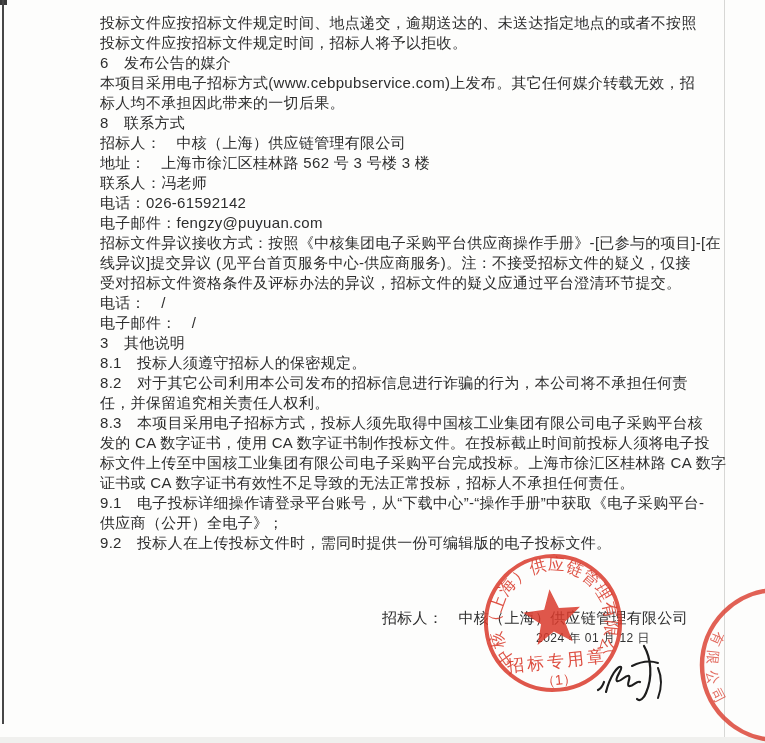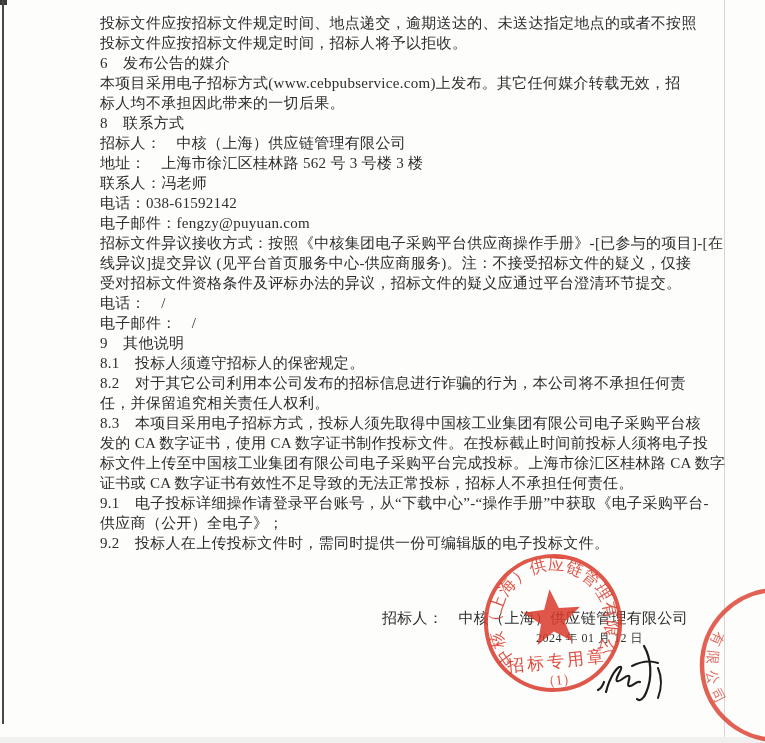--- a/index.html
+++ b/index.html
@@ -1,19 +1,19 @@
 <!DOCTYPE html>
 <html><head>
 <meta charset="utf-8">
 <style>
   html,body{margin:0;padding:0;background:#ffffff;}
   .stage{
     position:relative;width:765px;height:743px;overflow:hidden;
     background:#fdfdfc;
-    font-family:Liberation Serif, serif;
+    font-family:Liberation Sans, sans-serif;
   }
   
   .scan-edge-left{position:absolute;left:2px;top:0;width:2px;height:724px;background:#474747;}
   .scan-corner-mark{position:absolute;left:0;top:0;width:7px;height:5px;background:#3a3a3a;}
   .scan-edge-right{position:absolute;left:724px;top:0;width:1px;height:743px;background:#d7d7d5;}
   .scan-edge-bottom{position:absolute;left:0;bottom:0;width:765px;height:6px;background:#f0f0ee;}
 
   
   .doc-body{
     position:absolute;left:100px;top:13px;width:545px;
@@ -50,28 +50,28 @@
 
   <div class="doc-line">投标文件应按招标文件规定时间、地点递交，逾期送达的、未送达指定地点的或者不按照</div>
       <div class="doc-line">投标文件应按招标文件规定时间，招标人将予以拒收。</div>
       <div class="doc-line">6　发布公告的媒介</div>
       <div class="doc-line">本项目采用电子招标方式(www.cebpubservice.com)上发布。其它任何媒介转载无效，招</div>
       <div class="doc-line">标人均不承担因此带来的一切后果。</div>
       <div class="doc-line">8　联系方式</div>
       <div class="doc-line">招标人：　中核（上海）供应链管理有限公司</div>
       <div class="doc-line">地址：　上海市徐汇区桂林路 562 号 3 号楼 3 楼</div>
       <div class="doc-line">联系人：冯老师</div>
-      <div class="doc-line">电话：038-61592142</div>
+      <div class="doc-line">电话：026-61592142</div>
       <div class="doc-line">电子邮件：fengzy@puyuan.com</div>
       <div class="doc-line">招标文件异议接收方式：按照《中核集团电子采购平台供应商操作手册》-[已参与的项目]-[在</div>
       <div class="doc-line">线异议]提交异议 (见平台首页服务中心-供应商服务)。注：不接受招标文件的疑义，仅接</div>
       <div class="doc-line">受对招标文件资格条件及评标办法的异议，招标文件的疑义应通过平台澄清环节提交。</div>
       <div class="doc-line">电话：　/</div>
       <div class="doc-line">电子邮件：　/</div>
-      <div class="doc-line">9　其他说明</div>
+      <div class="doc-line">3　其他说明</div>
       <div class="doc-line">8.1　投标人须遵守招标人的保密规定。</div>
       <div class="doc-line">8.2　对于其它公司利用本公司发布的招标信息进行诈骗的行为，本公司将不承担任何责</div>
       <div class="doc-line">任，并保留追究相关责任人权利。</div>
       <div class="doc-line">8.3　本项目采用电子招标方式，投标人须先取得中国核工业集团有限公司电子采购平台核</div>
       <div class="doc-line">发的 CA 数字证书，使用 CA 数字证书制作投标文件。在投标截止时间前投标人须将电子投</div>
       <div class="doc-line">标文件上传至中国核工业集团有限公司电子采购平台完成投标。上海市徐汇区桂林路 CA 数字</div>
       <div class="doc-line">证书或 CA 数字证书有效性不足导致的无法正常投标，招标人不承担任何责任。</div>
       <div class="doc-line">9.1　电子投标详细操作请登录平台账号，从“下载中心”-“操作手册”中获取《电子采购平台-</div>
       <div class="doc-line">供应商（公开）全电子》；</div>
       <div class="doc-line">9.2　投标人在上传投标文件时，需同时提供一份可编辑版的电子投标文件。</div>

